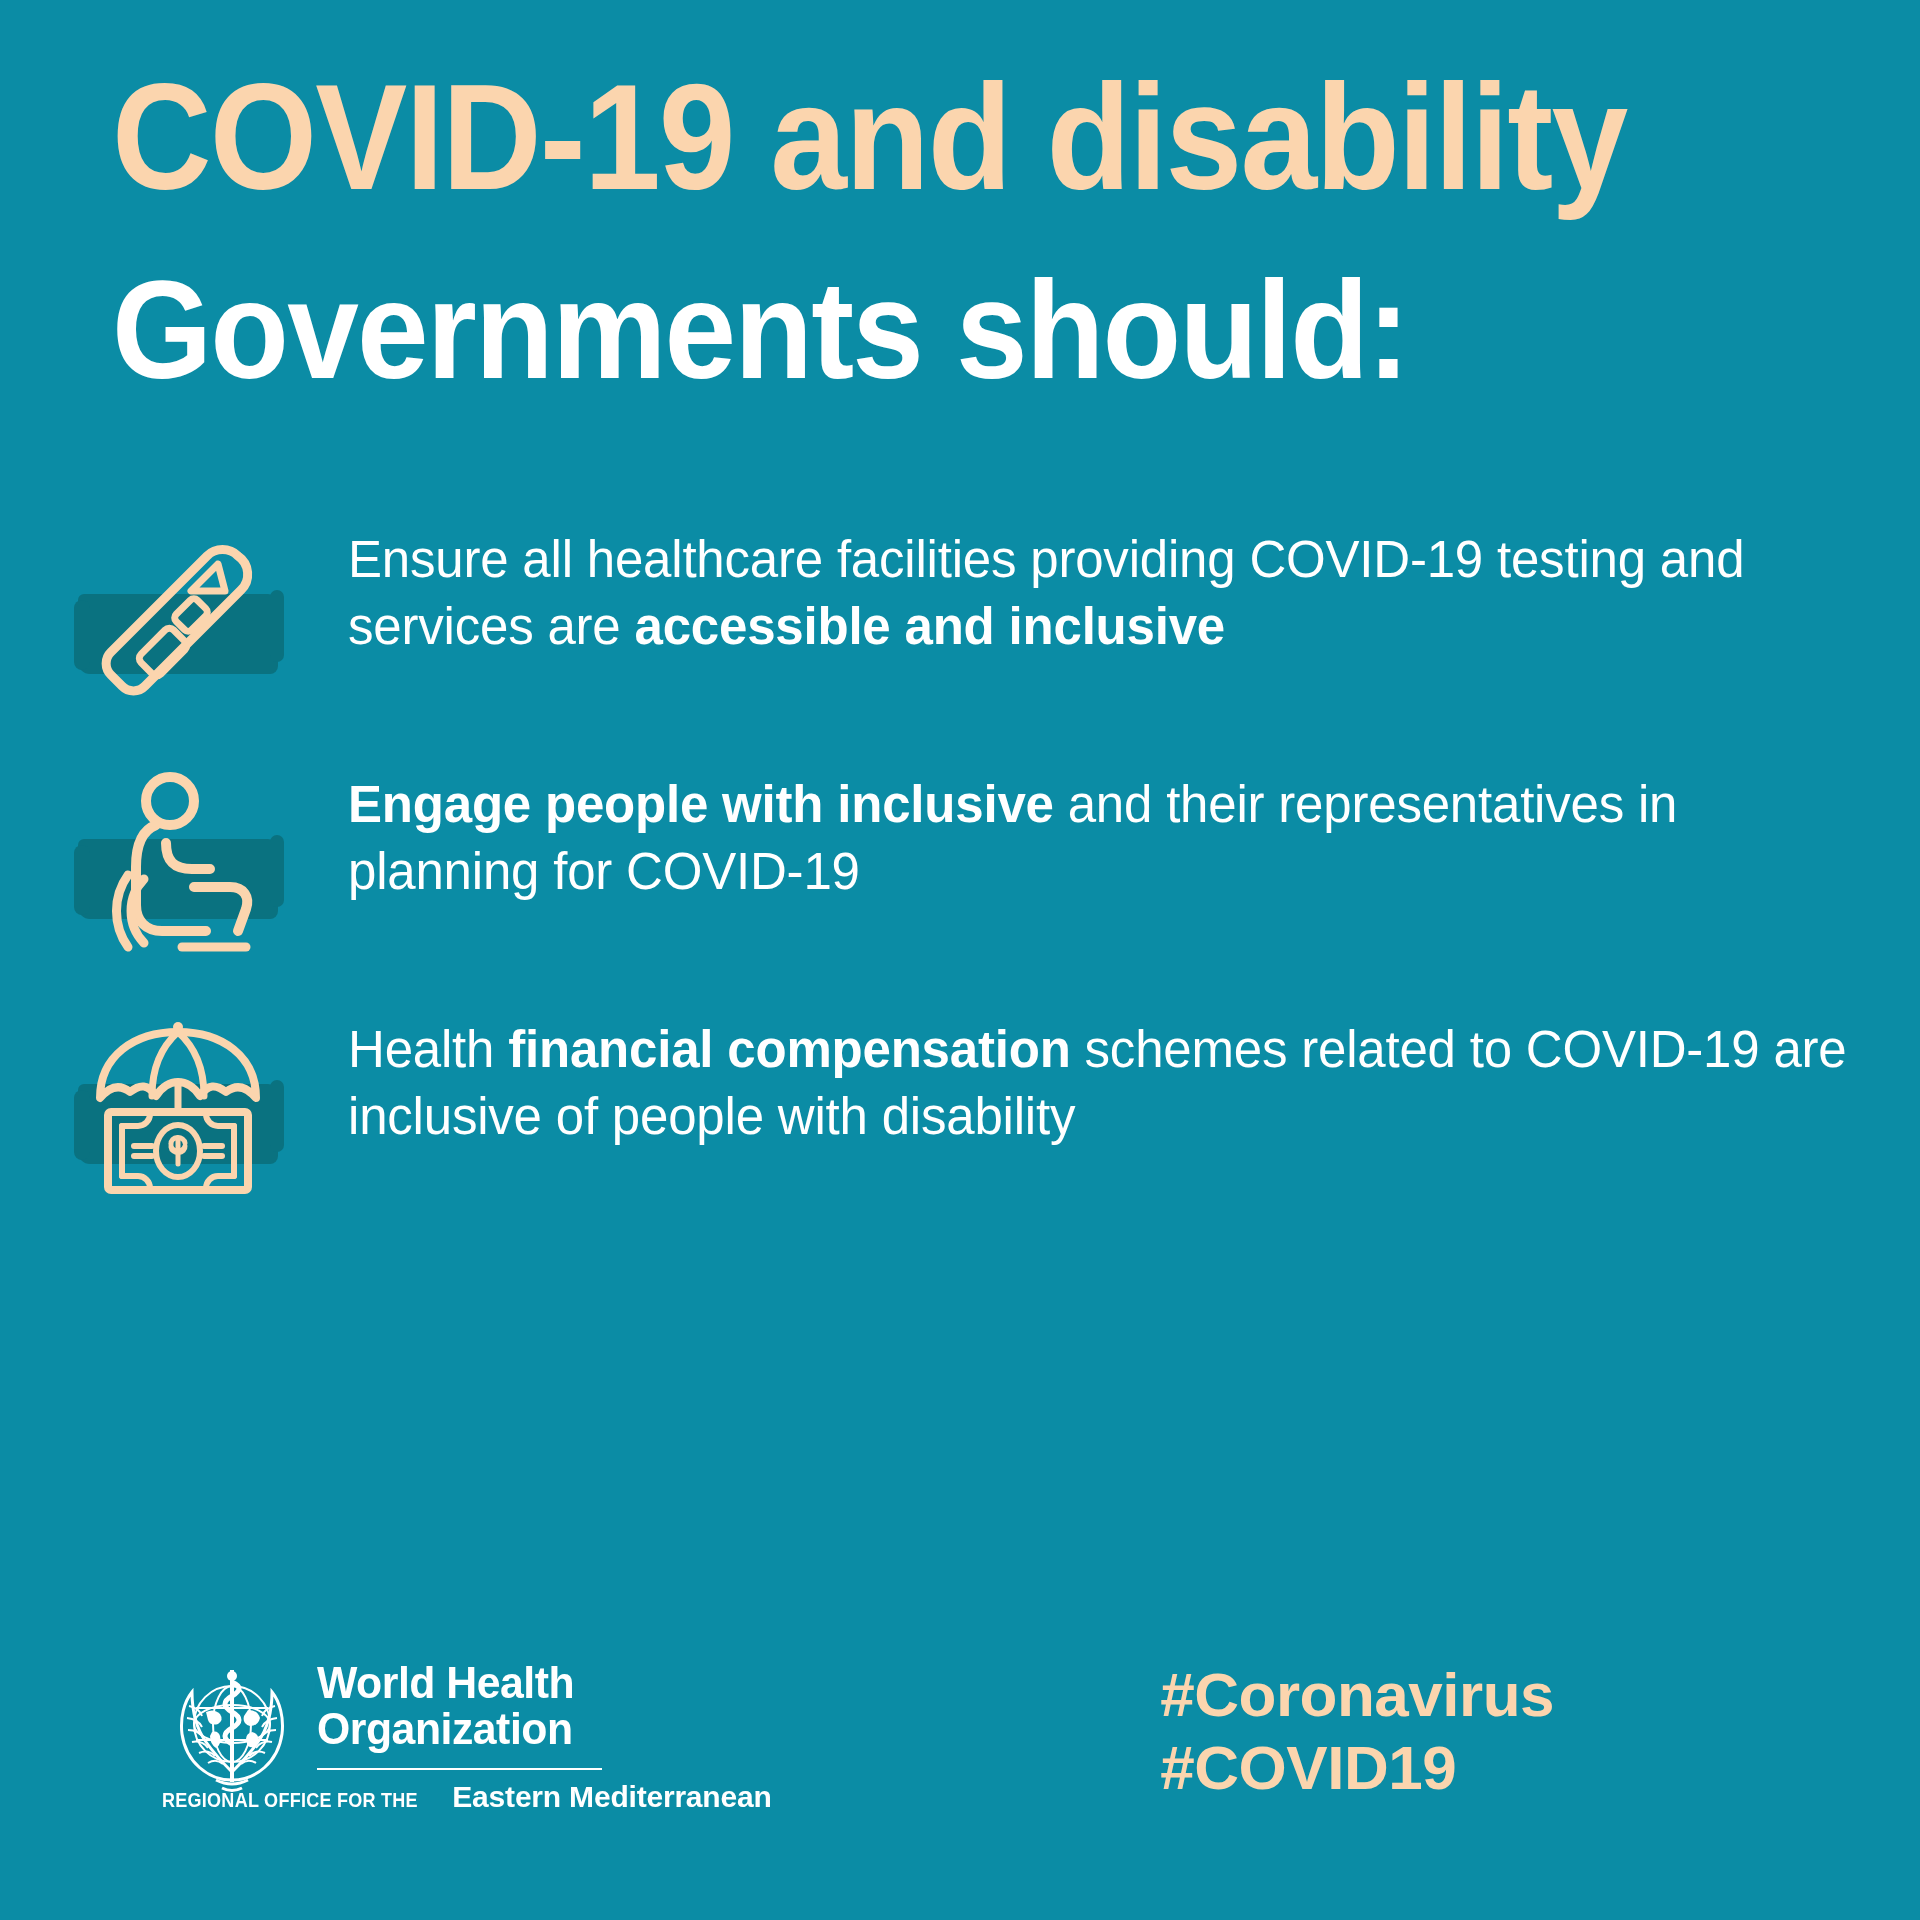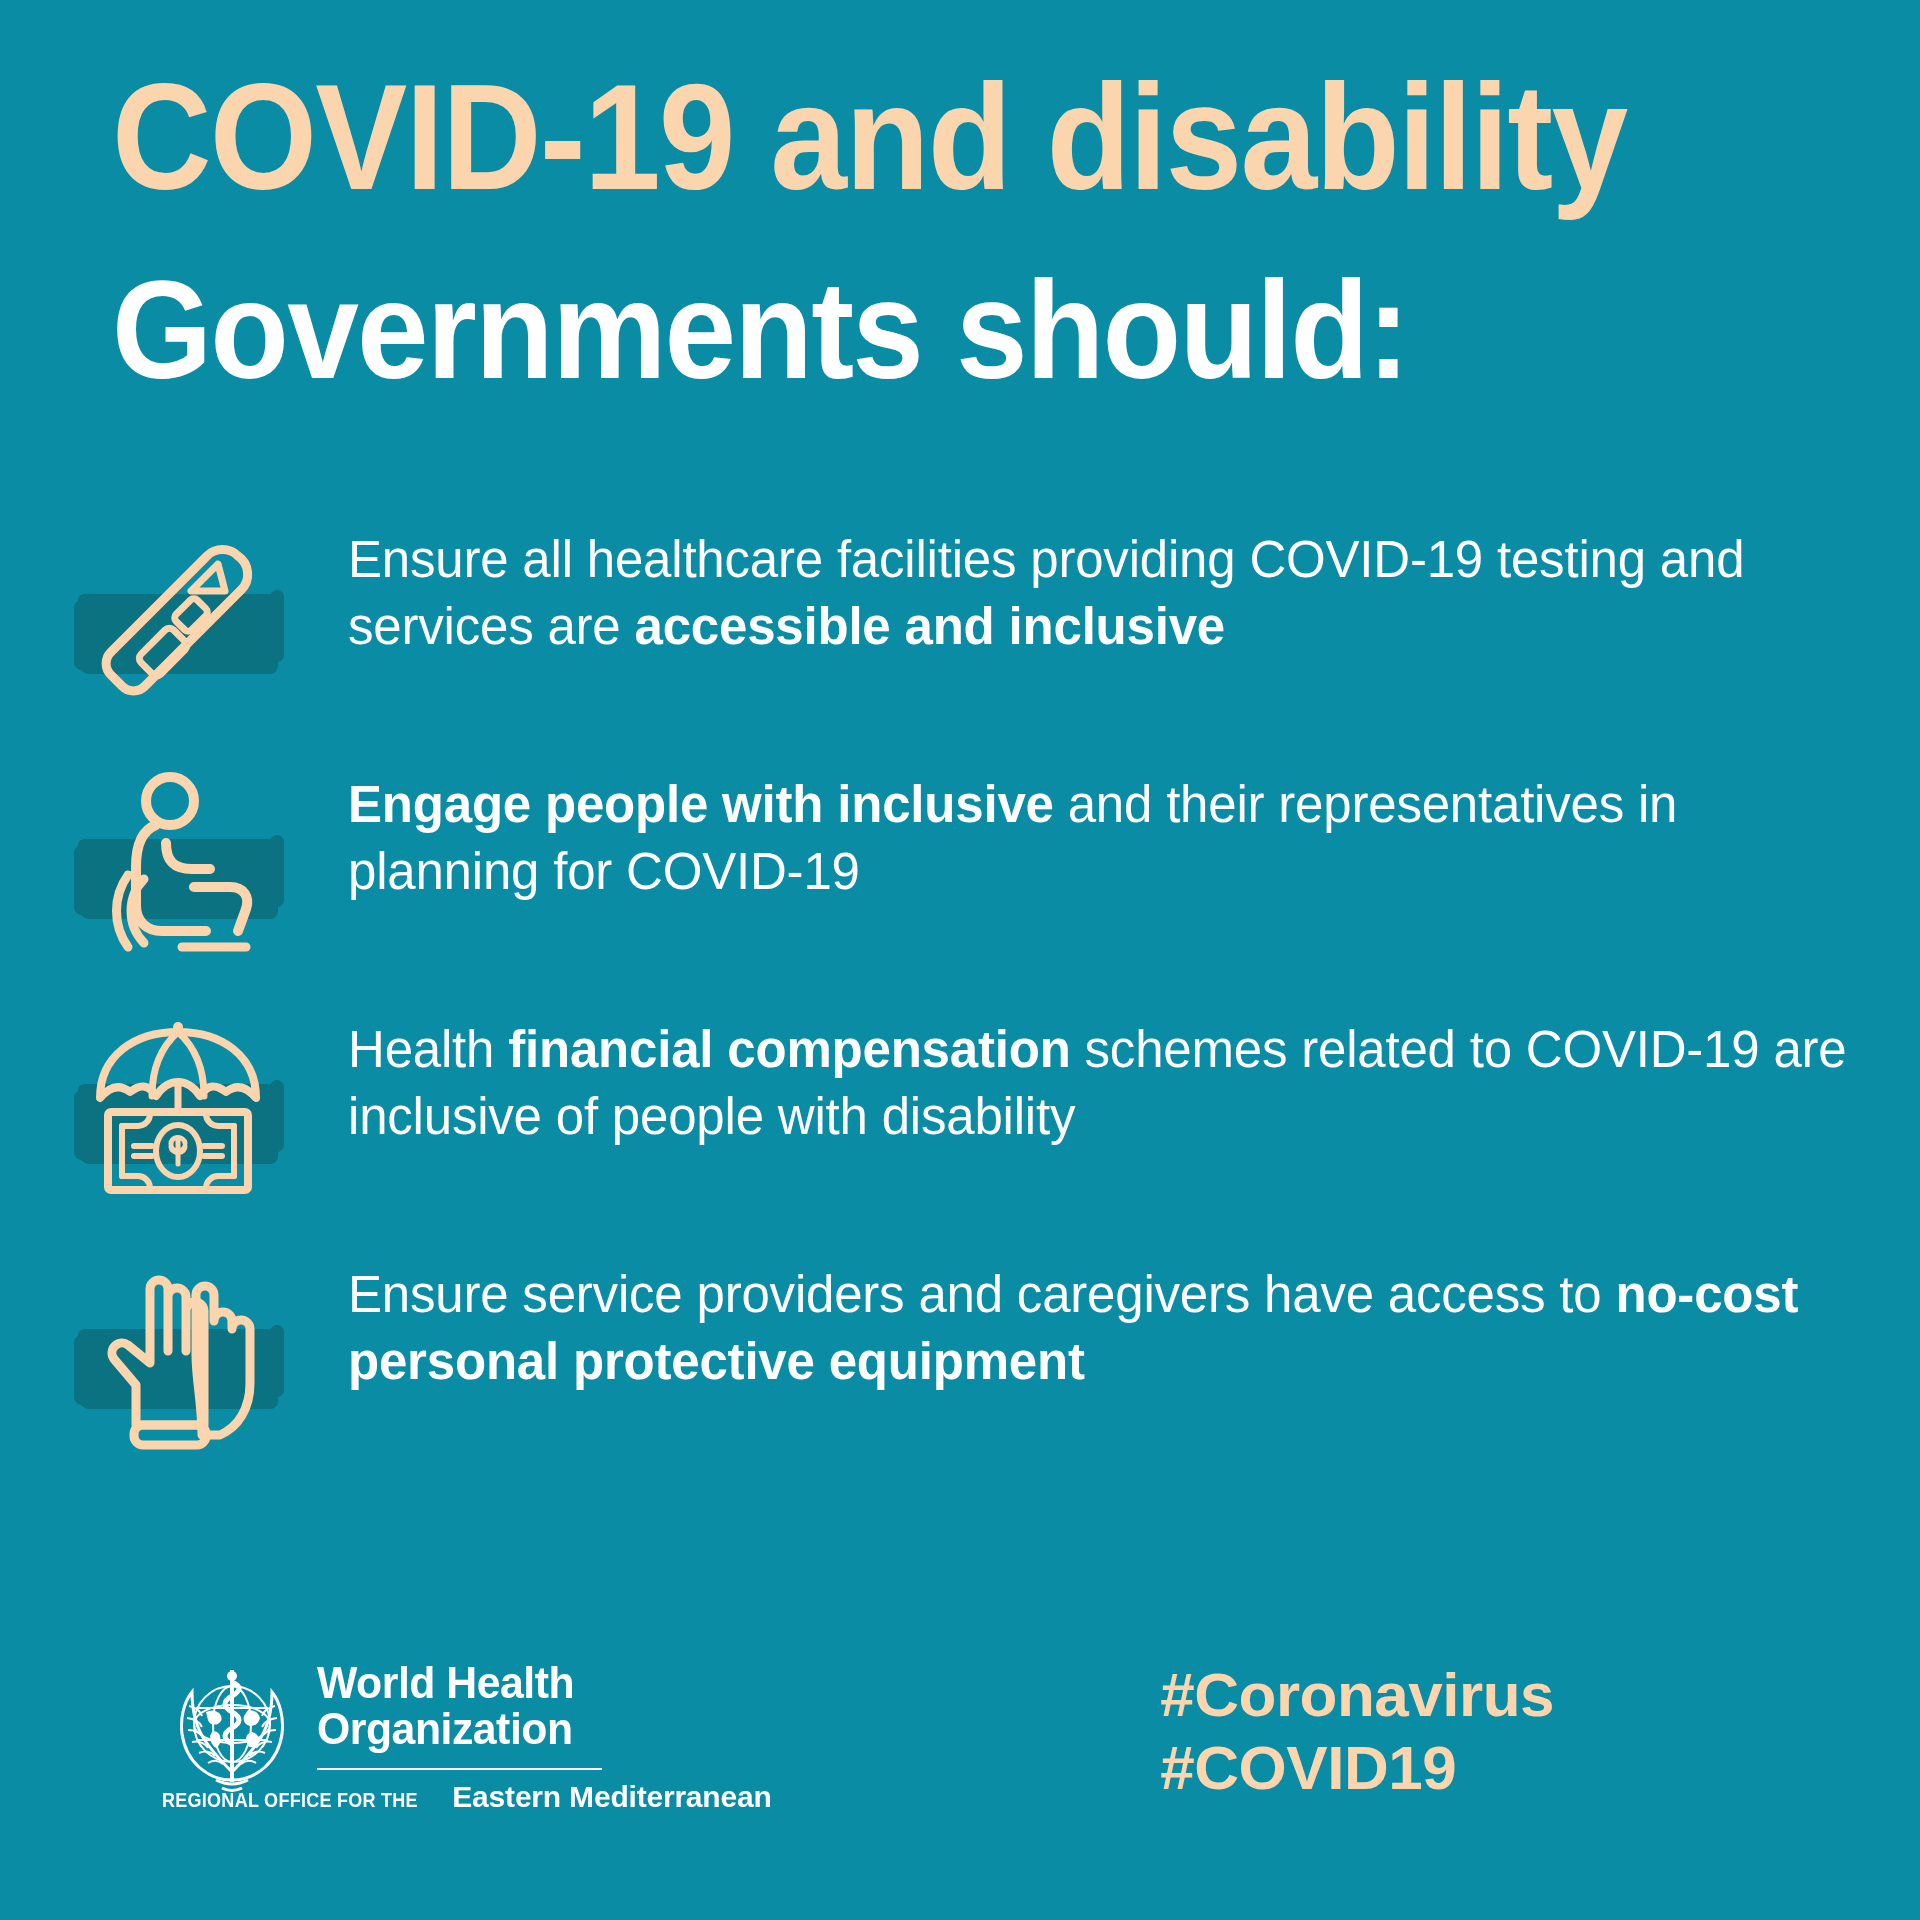--- a/index.html
+++ b/index.html
@@ -148,43 +148,20 @@
             <ellipse cx="100" cy="141" rx="22" ry="26" stroke-width="6"></ellipse>
             <path d="M100 128 L100 154" stroke-width="5"></path>
             <path d="M107 133 a7 6 0 0 0 -14 1 a7 6 0 0 0 14 2 a7 6 0 0 1 -14 1" stroke-width="5"></path>
             <path d="M56 136 h18 M56 146 h18 M126 136 h18 M126 146 h18" stroke-width="6"></path>
           </g>
         </svg>
       </div>
       <div class="text-cell"><span>Health </span><b>financial compensation</b><span> schemes related to COVID-19 are inclusive of people with disability</span></div>
     </div>
 
-    <div class="row">
-      <div class="icon-cell">
-        <div class="brush"></div>
-        <svg class="icon-svg" viewBox="0 0 200 200">
-          <g fill="none" stroke="#fbd5ae" stroke-width="9" stroke-linecap="round" stroke-linejoin="round">
-
-            <path d="M118 40 a9 9 0 0 1 18 0 L136 66
-                     a9 9 0 0 1 18 0 L154 74
-                     a9 9 0 0 1 18 0 L172 128
-                     c0 26 -12 44 -30 52 L124 180
-                     C124 150 118 124 118 100 z"></path>
-
-            <path d="M72 34 a9 9 0 0 1 18 0 L90 96
-                     L90 42 a9 9 0 0 1 18 0 L108 96
-                     L108 56 a9 9 0 0 1 18 0 L126 118
-                     L126 170 L58 170 L58 130
-                     L36 104 a10 10 0 0 1 14 -14 L72 108 z"></path>
-            <rect x="56" y="170" width="72" height="20" rx="9"></rect>
-          </g>
-        </svg>
-      </div>
-      <div class="text-cell"><span>Ensure service providers and caregivers have access to </span><b>no-cost personal protective equipment</b></div>
-    </div>
 
   </div>
 
   <div class="footer">
 
     <div class="who-logo">
       <svg class="who-emblem" viewBox="0 0 140 140">
         <g stroke="#ffffff" fill="none" stroke-width="2">
           <circle cx="70" cy="62" r="38"></circle>
           <ellipse cx="70" cy="62" rx="19" ry="38"></ellipse>

